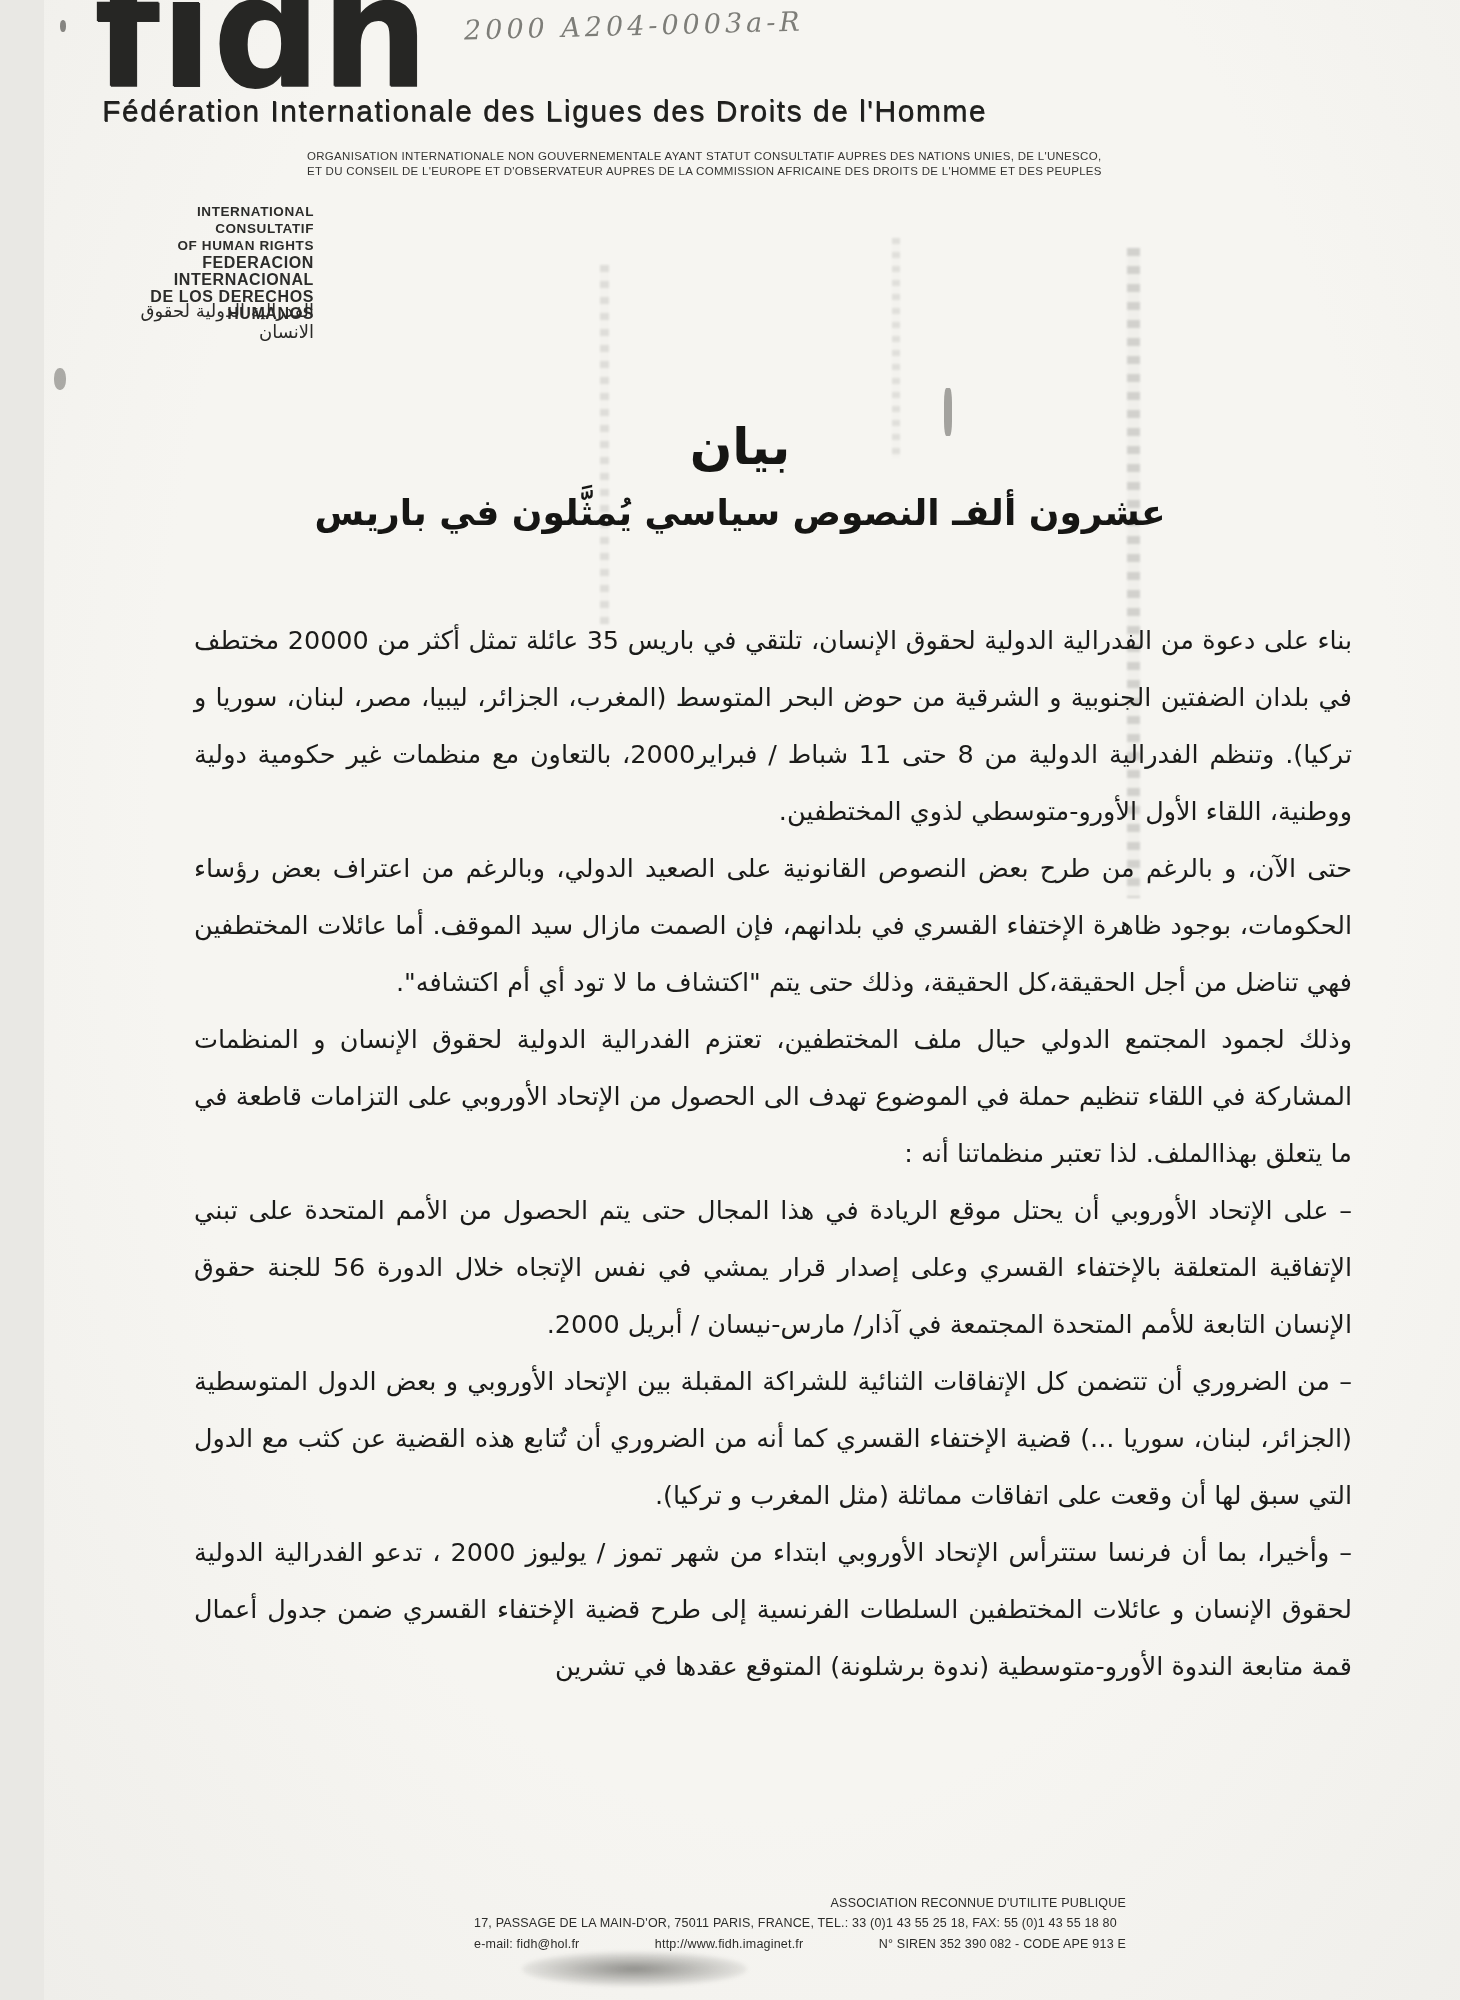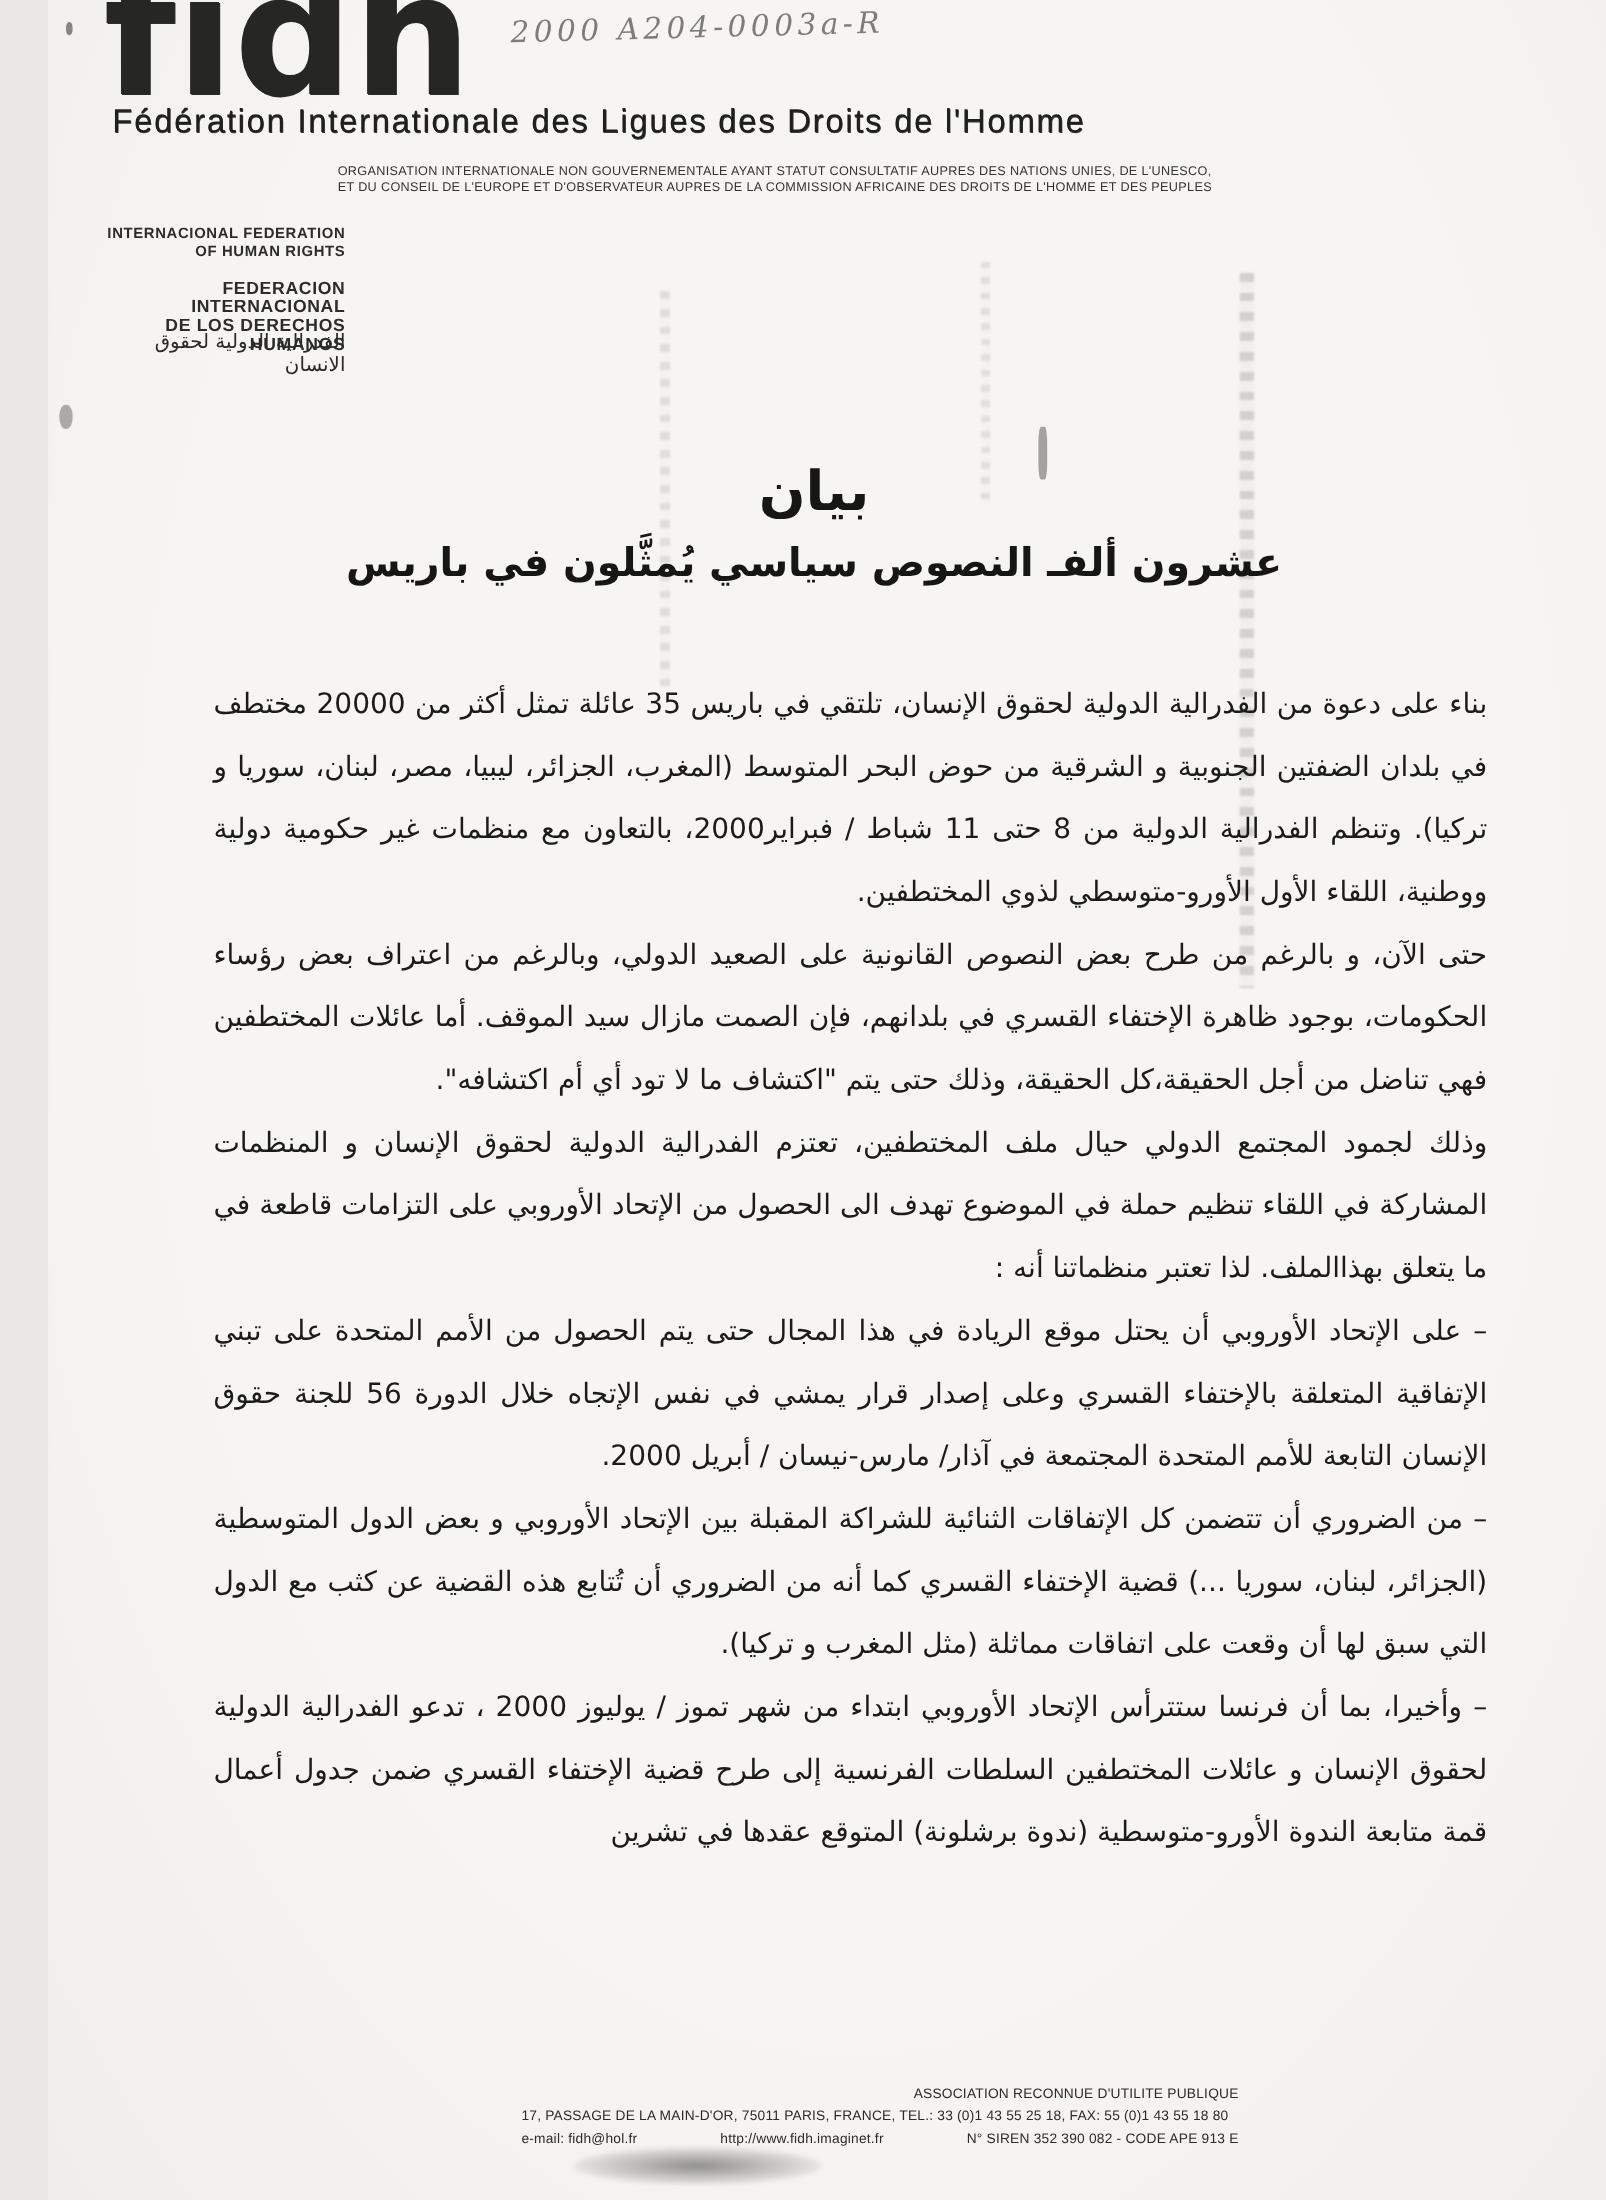--- a/index.html
+++ b/index.html
@@ -126,21 +126,21 @@
     <span class="logo-text">fidh</span>
   </div>
   <div class="handwritten">2000 A204-0003a-R</div>
   <div class="org-name">Fédération Internationale des Ligues des Droits de l'Homme</div>
   <div class="org-status">
     <div>ORGANISATION INTERNATIONALE NON GOUVERNEMENTALE AYANT STATUT CONSULTATIF AUPRES DES NATIONS UNIES, DE L'UNESCO,</div>
     <div>ET DU CONSEIL DE L'EUROPE ET D'OBSERVATEUR AUPRES DE LA COMMISSION AFRICAINE DES DROITS DE L'HOMME ET DES PEUPLES</div>
   </div>
 
   <div class="side side-en">
-    <div>INTERNACIONAL FEDERATION</div>
+    <div>INTERNATIONAL CONSULTATIF</div>
     <div>OF HUMAN RIGHTS</div>
   </div>
   <div class="side side-es">
     <div>FEDERACION INTERNACIONAL</div>
     <div>DE LOS DERECHOS HUMANOS</div>
   </div>
   <div class="side side-ar">الفدرالية الدولية لحقوق الانسان</div>
 
   <div class="title-block">
     <h1 class="title-main">بيان</h1>

